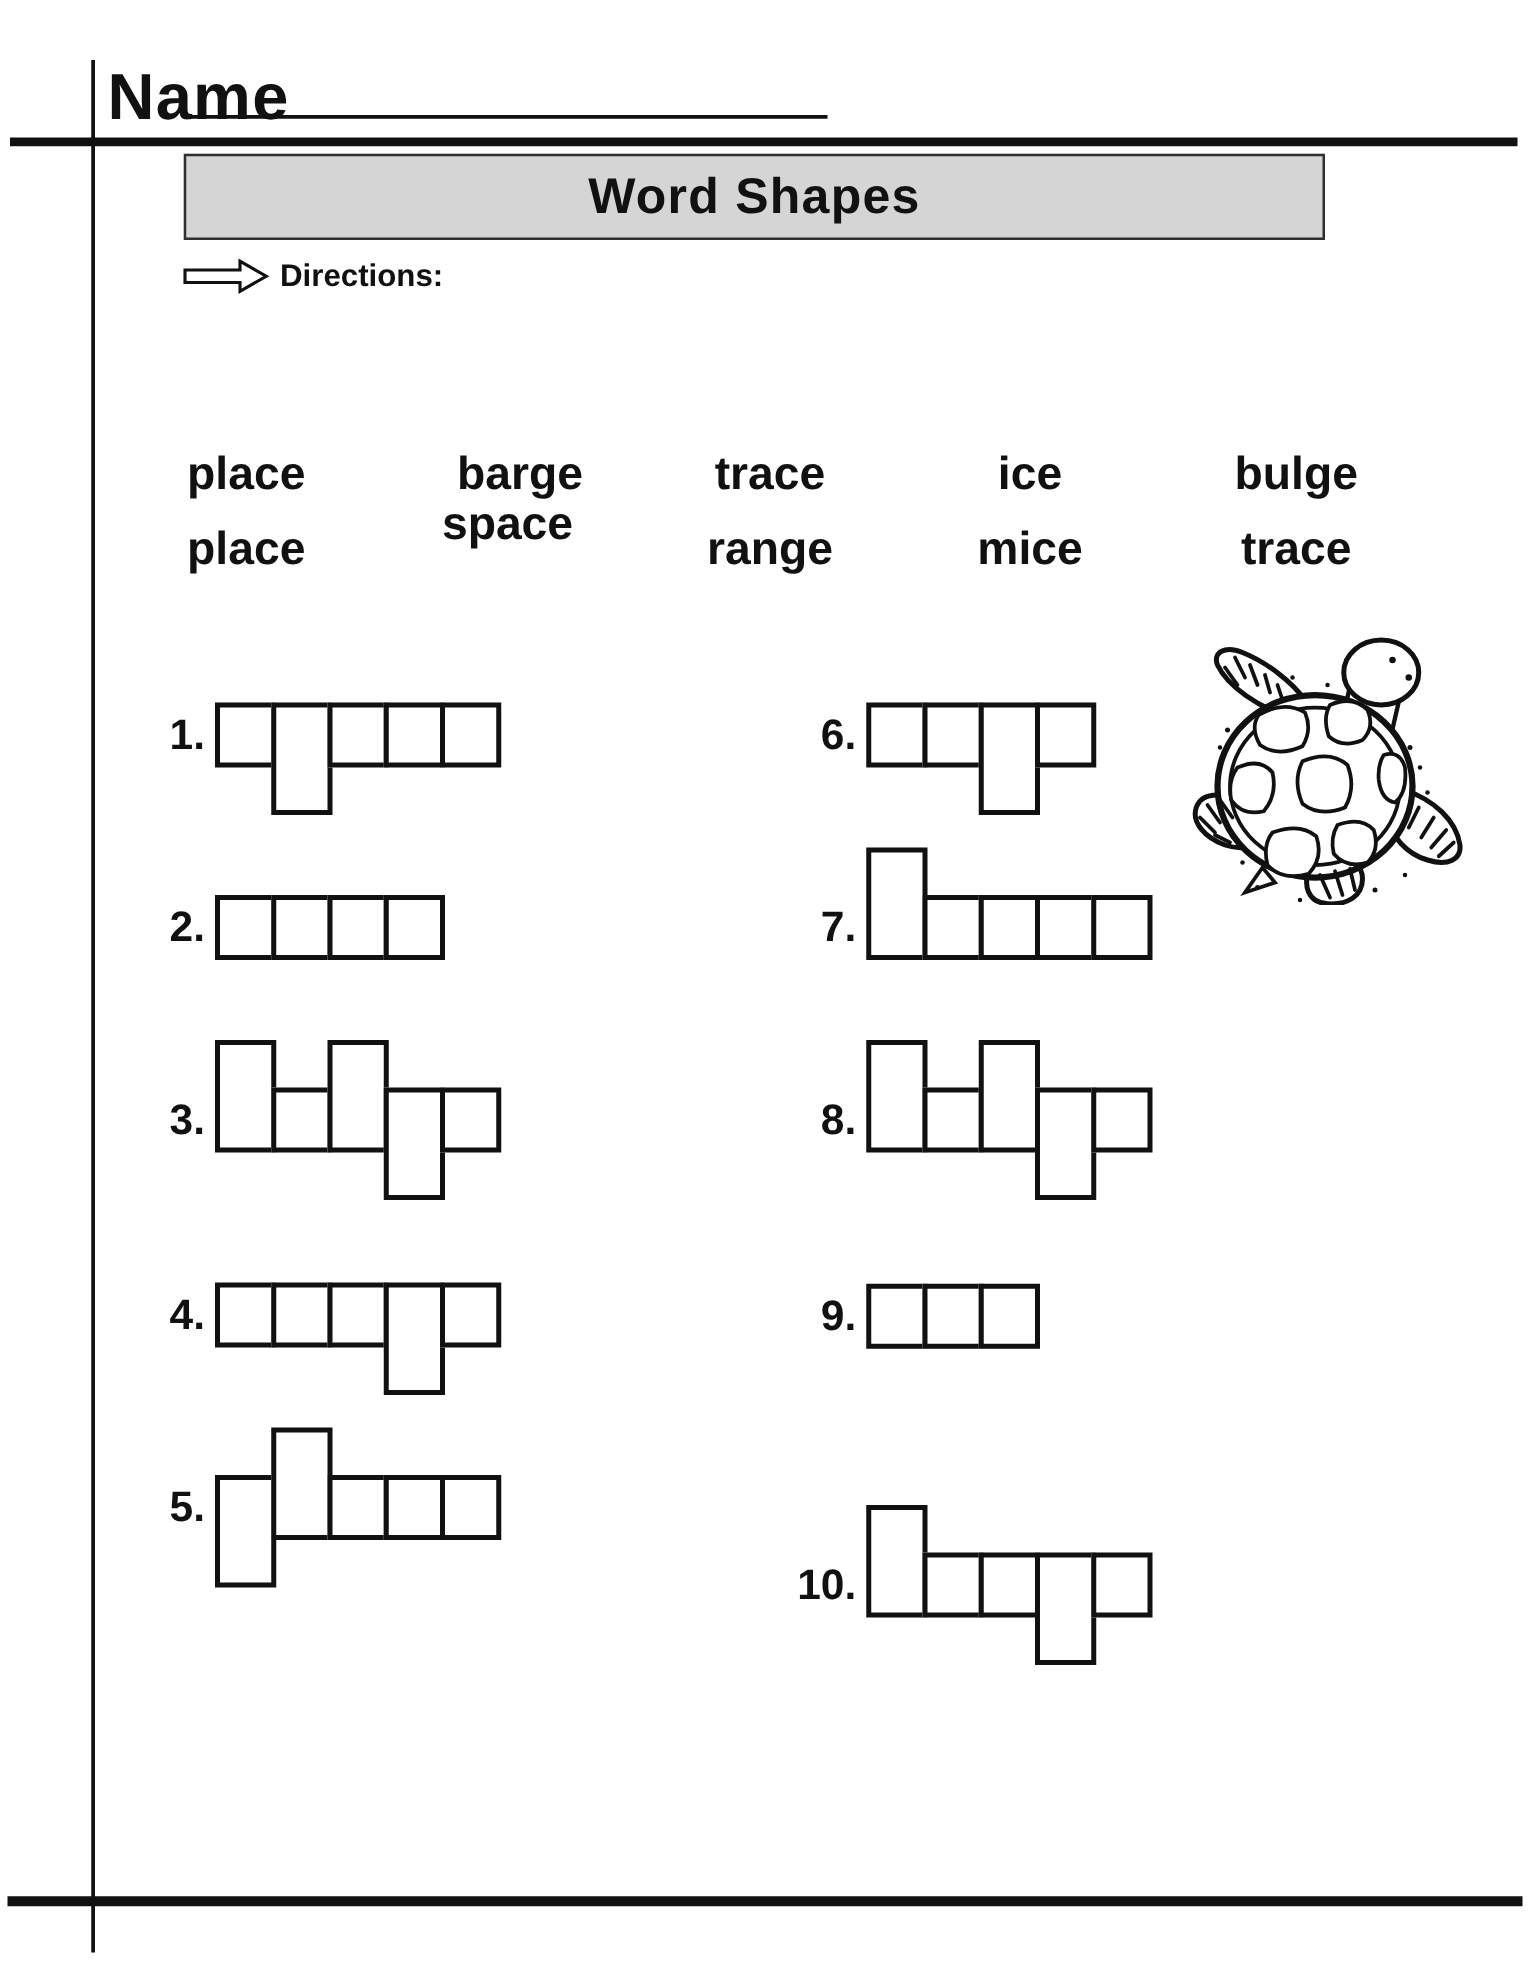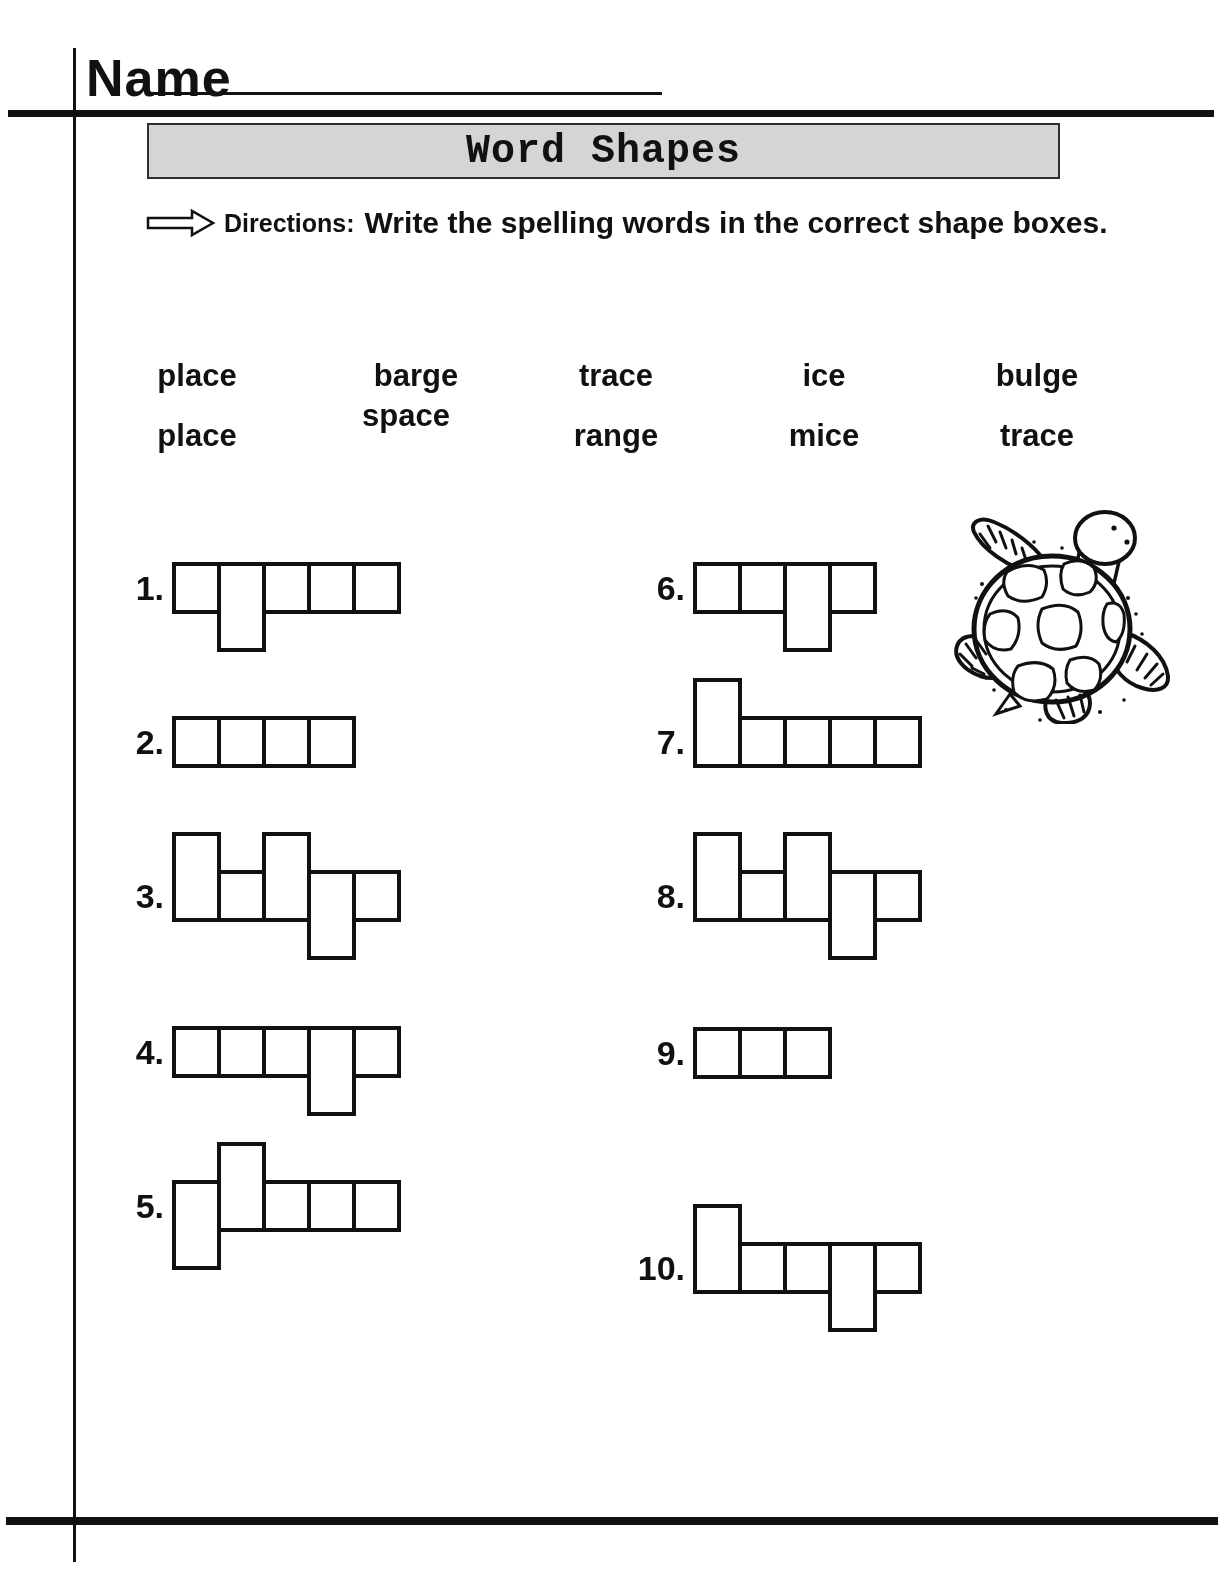--- a/index.html
+++ b/index.html
@@ -6,32 +6,32 @@
   body{
     width:1224px;height:1584px;position:relative;background:#ffffff;
     font-family:"Liberation Sans", sans-serif;color:#111;overflow:hidden;
   }
   .vrule{position:absolute;left:73px;top:48px;width:3px;height:1514px;background:#111;}
   .hrule-top{position:absolute;left:8px;top:110px;width:1206px;height:7px;background:#111;}
   .hrule-bottom{position:absolute;left:6px;top:1517px;width:1212px;height:8px;background:#111;}
   .name-label{position:absolute;left:86px;top:48px;font-size:52px;font-weight:bold;letter-spacing:1px;}
   .name-line{position:absolute;left:152px;top:92px;width:510px;height:3px;background:#111;}
   .title-box{
-    position:absolute;left:147px;top:123px;width:913px;height:56px;
+    position:absolute;left:147px;top:123px;width:913px;height:69px;
     background:var(--title-bg,#d5d5d5);border:2px solid #2f2f2f;box-sizing:border-box;
-    display:flex;align-items:center;justify-content:center;font-family:Liberation Mono, monospace;
+    display:flex;align-items:center;justify-content:center;
   }
   .title-box .title{font-size:40px;font-weight:bold;letter-spacing:1px;}
   .directions{position:absolute;left:146px;top:206px;display:flex;align-items:center;}
   .directions svg{display:block;margin-right:8px;}
   .dir-label{font-size:25px;font-weight:bold;margin-right:10px;}
   .dir-text{font-size:30px;font-weight:bold;}
   .word-item{
     position:absolute;transform:translateX(-50%);
-    font-size:31px;font-weight:bold;white-space:nowrap;text-align:center;
+    font-size:37px;font-weight:bold;white-space:nowrap;text-align:center;
   }
   .shape-group{position:absolute;width:260px;height:128px;}
   .shape-num{
     position:absolute;left:-66px;top:38px;width:58px;height:52px;
     display:flex;align-items:center;justify-content:flex-end;
     font-size:34px;font-weight:bold;
   }
   .cells{position:absolute;left:0;top:0;width:100%;height:100%;}
   .cell{
     position:absolute;width:49px;box-sizing:border-box;
@@ -51,21 +51,20 @@
 
 <div class="title-box">
   <span class="title">Word Shapes</span>
 </div>
 
 <div class="directions">
   <svg width="70" height="30" viewBox="0 0 70 30">
     <polygon points="2,10 46,10 46,3 67,15 46,27 46,20 2,20" fill="#fff" stroke="#111" stroke-width="2.5"></polygon>
   </svg>
   <span class="dir-label">Directions:</span>
-  <span class="dir-text">Write the spelling words in the correct shape boxes.</span>
 </div>
 
 <div>
   <span class="word-item" style="left:197px;top:358px">place</span>
   <span class="word-item" style="left:416px;top:358px">barge</span>
   <span class="word-item" style="left:616px;top:358px">trace</span>
   <span class="word-item" style="left:824px;top:358px">ice</span>
   <span class="word-item" style="left:1037px;top:358px">bulge</span>
   <span class="word-item" style="left:197px;top:418px">place</span>
   <span class="word-item" style="left:406px;top:398px">space</span>

